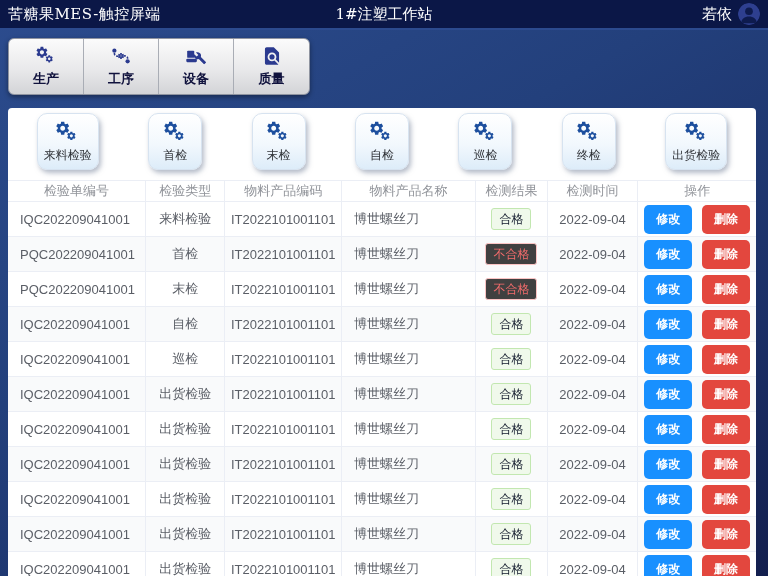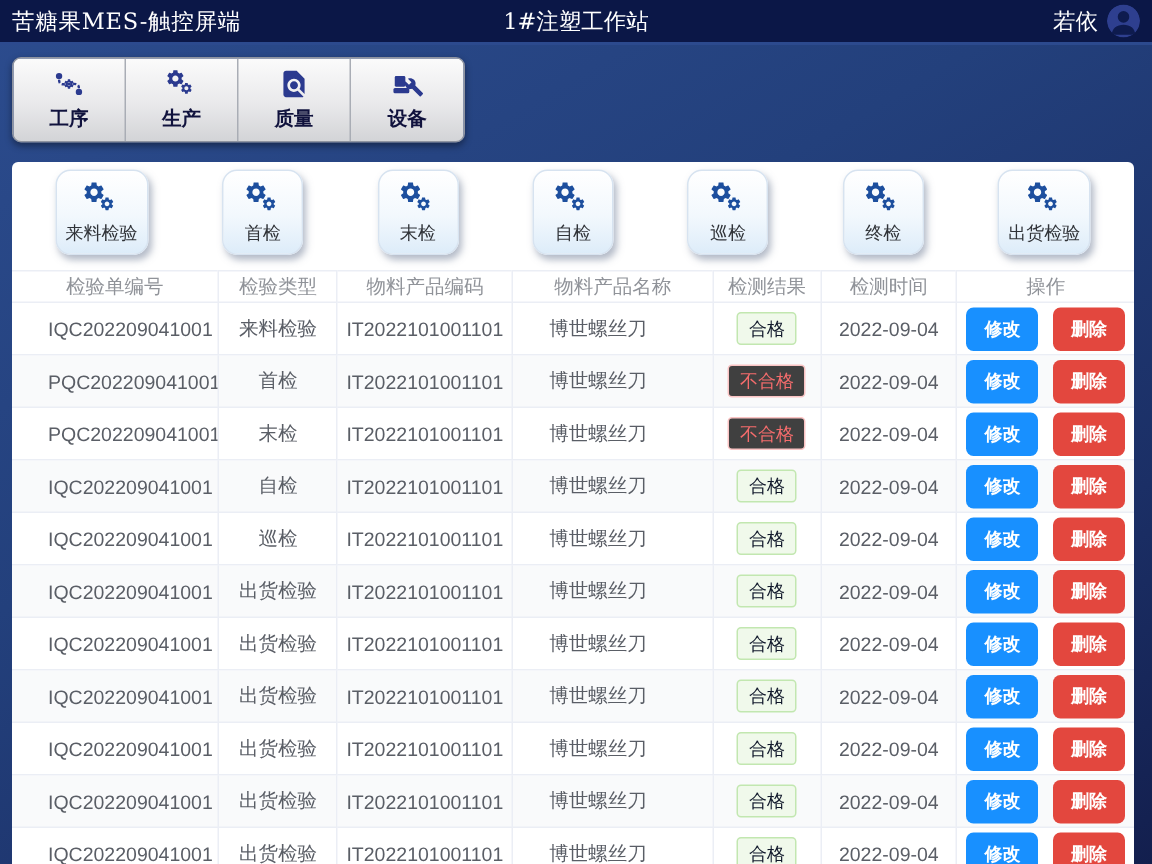--- a/index.html
+++ b/index.html
@@ -48,21 +48,21 @@
   
   table { width:100%; border-collapse:collapse; table-layout:fixed;
           border-top:1px solid #ebeef5; }
   th { font-weight:normal; color:#909399; font-size:13px; height:21px;
        border-bottom:1px solid #ebeef5; border-right:1px solid #ebeef5; }
   td { height:35px; font-size:13px; color:#5a5e66;
        border-bottom:1px solid #ebeef5; border-right:1px solid #ebeef5;
        white-space:nowrap; overflow:hidden; }
   th:last-child, td:last-child { border-right:none; }
   tbody tr:nth-child(even) td { background:#f9fafb; }
-  .al { text-align:left; padding-left:24px; }
+  .al { text-align:left; padding-left:12px; }
   .ac { text-align:center; }
   col.c1{width:18.4%} col.c2{width:10.6%} col.c3{width:15.6%} col.c4{width:17.9%}
   col.c5{width:9.6%}  col.c6{width:12.1%} col.c7{width:15.8%}
 
   .badge { display:inline-block; font-size:12px; line-height:1; padding:4px 7px;
            border-radius:3px; }
   .badge.pass { color:#0f172a; background:#f0f9eb; border:1px solid #c2e7b0; }
   .badge.fail { color:#f56c6c; background:#404040; border:1px solid #fbc4c4;font-family:Liberation Serif, serif; }
 
   .btn { border:none; border-radius:5px; color:#fff; font-size:12px; font-weight:bold;
@@ -113,44 +113,44 @@
         <circle cx="12" cy="12" r="12" fill="#2e3f8f"></circle>
         <circle cx="12" cy="9" r="4.2" fill="#0e1b4e"></circle>
         <path d="M3.5 22c0-4.8 3.8-7.3 8.5-7.3s8.5 2.5 8.5 7.3z" fill="#0e1b4e"></path>
       </svg>
     </span>
   </header>
 
   <nav class="toolbar">
     <div class="tool-btn">
       <svg class="tool-icon" viewBox="0 0 27 26">
+          <use href="#sym-cogs"></use>
+        </svg>
+      <span class="tool-label">生产</span>
+    </div>
+
+    <div class="tool-btn">
+      <svg class="tool-icon" viewBox="0 0 27 26">
           <use href="#sym-route"></use>
         </svg>
       <span class="tool-label">工序</span>
     </div>
 
     <div class="tool-btn">
       <svg class="tool-icon" viewBox="0 0 27 26">
-          <use href="#sym-cogs"></use>
+          <use href="#sym-machine-wrench"></use>
         </svg>
-      <span class="tool-label">生产</span>
+      <span class="tool-label">设备</span>
     </div>
 
     <div class="tool-btn">
       <svg class="tool-icon" viewBox="0 0 27 26">
           <use href="#sym-doc-search"></use>
         </svg>
       <span class="tool-label">质量</span>
-    </div>
-
-    <div class="tool-btn">
-      <svg class="tool-icon" viewBox="0 0 27 26">
-          <use href="#sym-machine-wrench"></use>
-        </svg>
-      <span class="tool-label">设备</span>
     </div>
   </nav>
 
   <main class="panel">
 
     <div class="inspect-row">
       <div class="inspect-btn">
         <svg class="inspect-icon" viewBox="0 0 27 26">
             <use href="#sym-cogs"></use>
           </svg>

